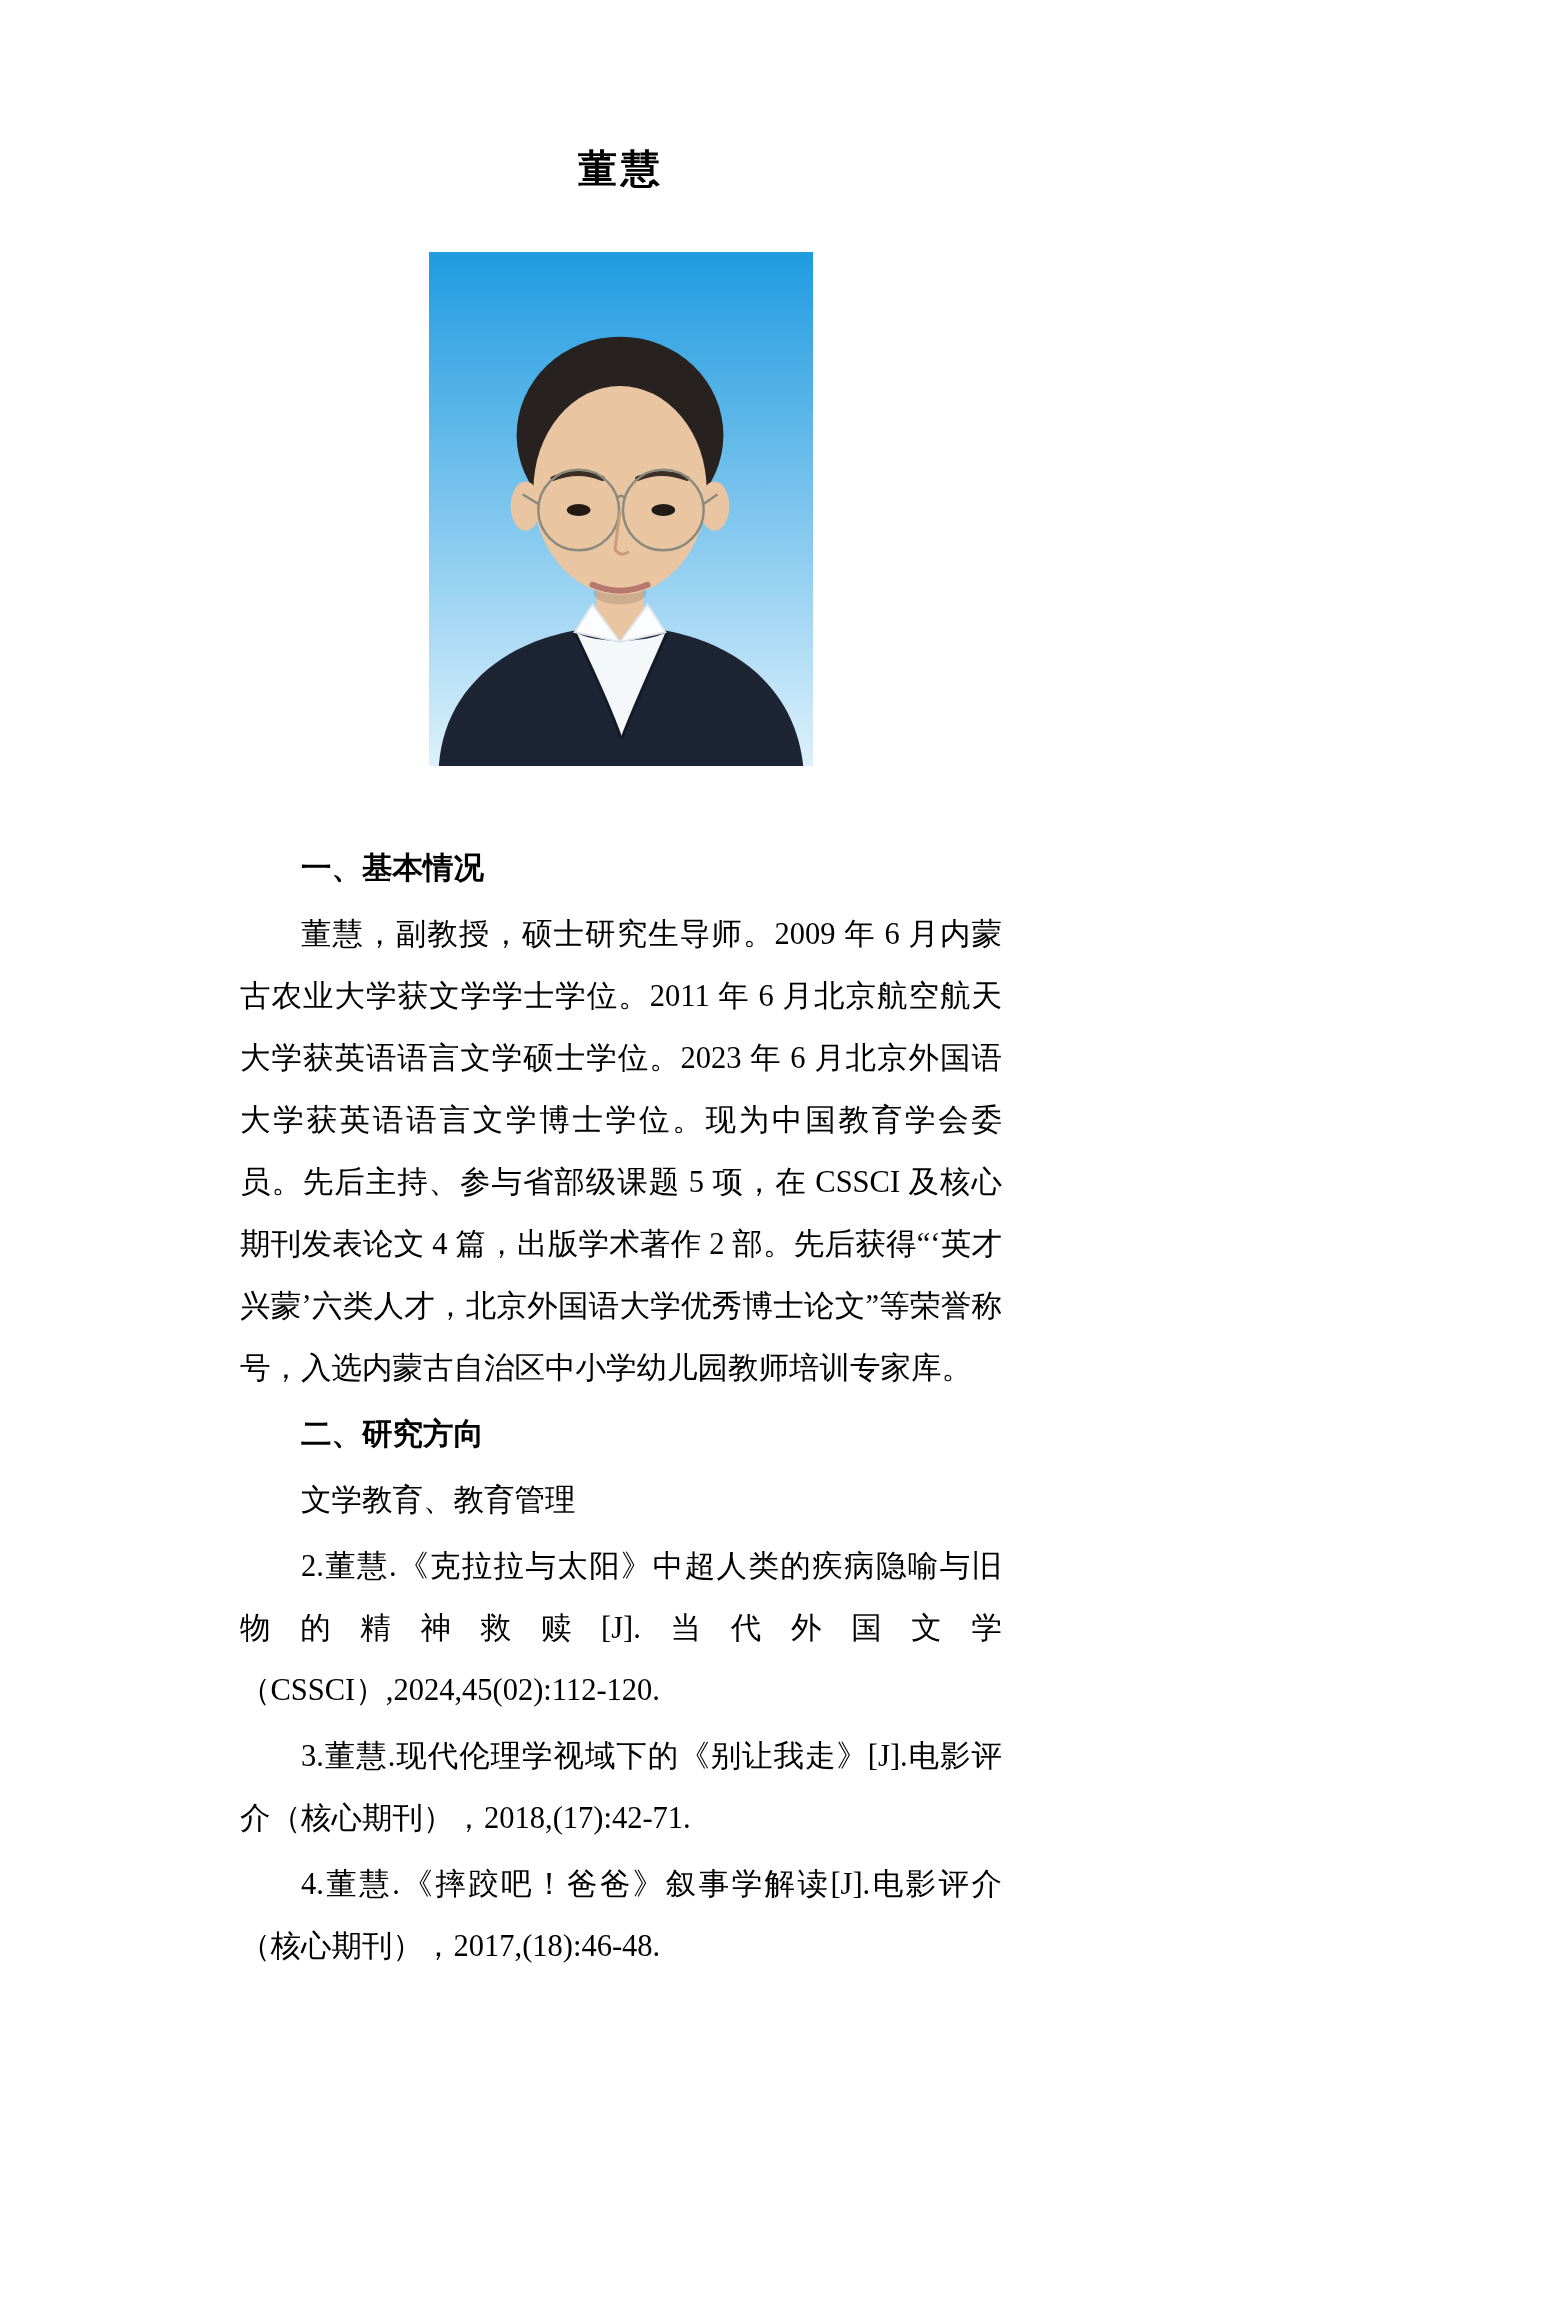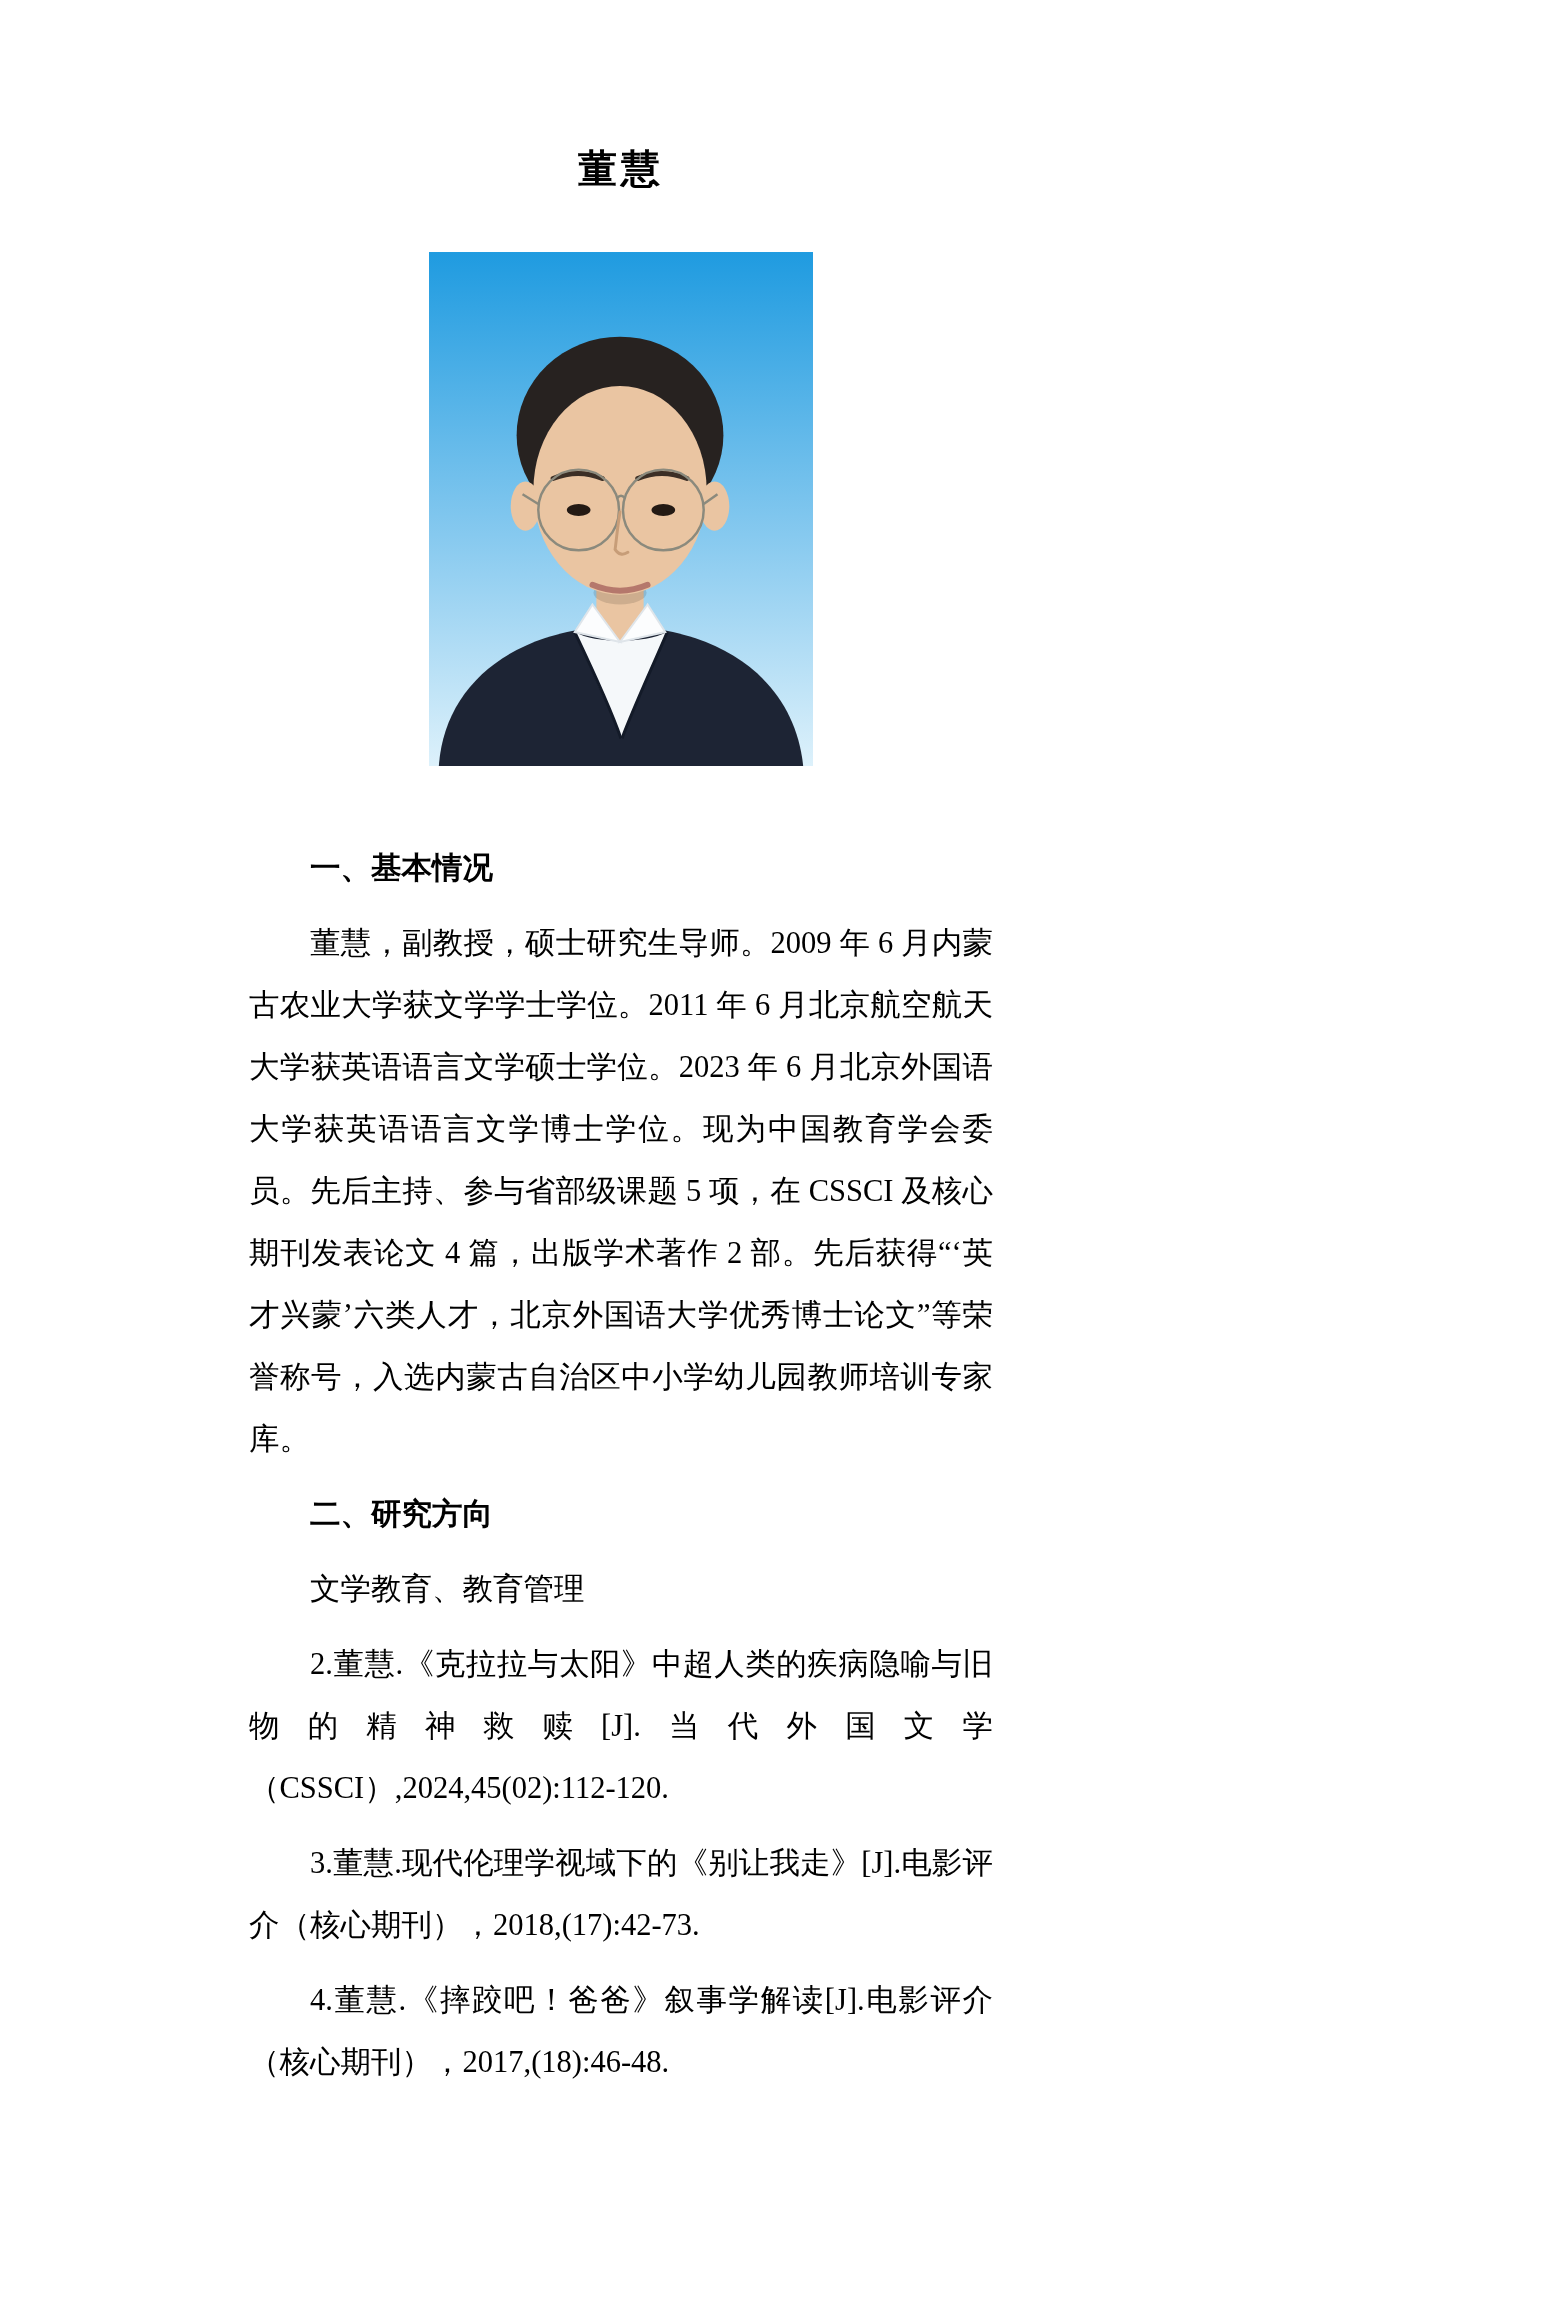--- a/index.html
+++ b/index.html
@@ -21,21 +21,21 @@
     font-weight:bold;
     letter-spacing:3.9px;
   }
   .photo-wrap{
     width:384px;height:514px;
     margin:63px auto 0 auto;
   }
   .photo-wrap svg{display:block;}
   .content{margin-top:71px;}
   .content p,.content h2{
-    margin:13px;
+    margin:4px;
     font-size:30.5px;
     line-height:62px;
     font-weight:normal;
     text-indent:2em;
     text-align:justify;
   }
   .content h2{
     font-weight:bold;
     text-align:left;
   }
@@ -101,19 +101,19 @@
 
   <div class="content">
 
     <h2>一、基本情况</h2>
     <p>董慧，副教授，硕士研究生导师。2009 年 6 月内蒙古农业大学获文学学士学位。2011 年 6 月北京航空航天大学获英语语言文学硕士学位。2023 年 6 月北京外国语大学获英语语言文学博士学位。现为中国教育学会委员。先后主持、参与省部级课题 5 项，在 CSSCI 及核心期刊发表论文 4 篇，出版学术著作 2 部。先后获得“‘英才兴蒙’六类人才，北京外国语大学优秀博士论文”等荣誉称号，入选内蒙古自治区中小学幼儿园教师培训专家库。</p>
 
     <h2>二、研究方向</h2>
     <p>文学教育、教育管理</p>
 
     <p>2.董慧.《克拉拉与太阳》中超人类的疾病隐喻与旧物的精神救赎[J].当代外国文学（CSSCI）,2024,45(02):112-120.</p>
-    <p>3.董慧.现代伦理学视域下的《别让我走》[J].电影评介（核心期刊），2018,(17):42-73.</p>
+    <p>3.董慧.现代伦理学视域下的《别让我走》[J].电影评介（核心期刊），2018,(17):42-71.</p>
     <p>4.董慧.《摔跤吧！爸爸》叙事学解读[J].电影评介（核心期刊），2017,(18):46-48.</p>
 
   </div>
 
 </div>
 
 
 </body></html>

